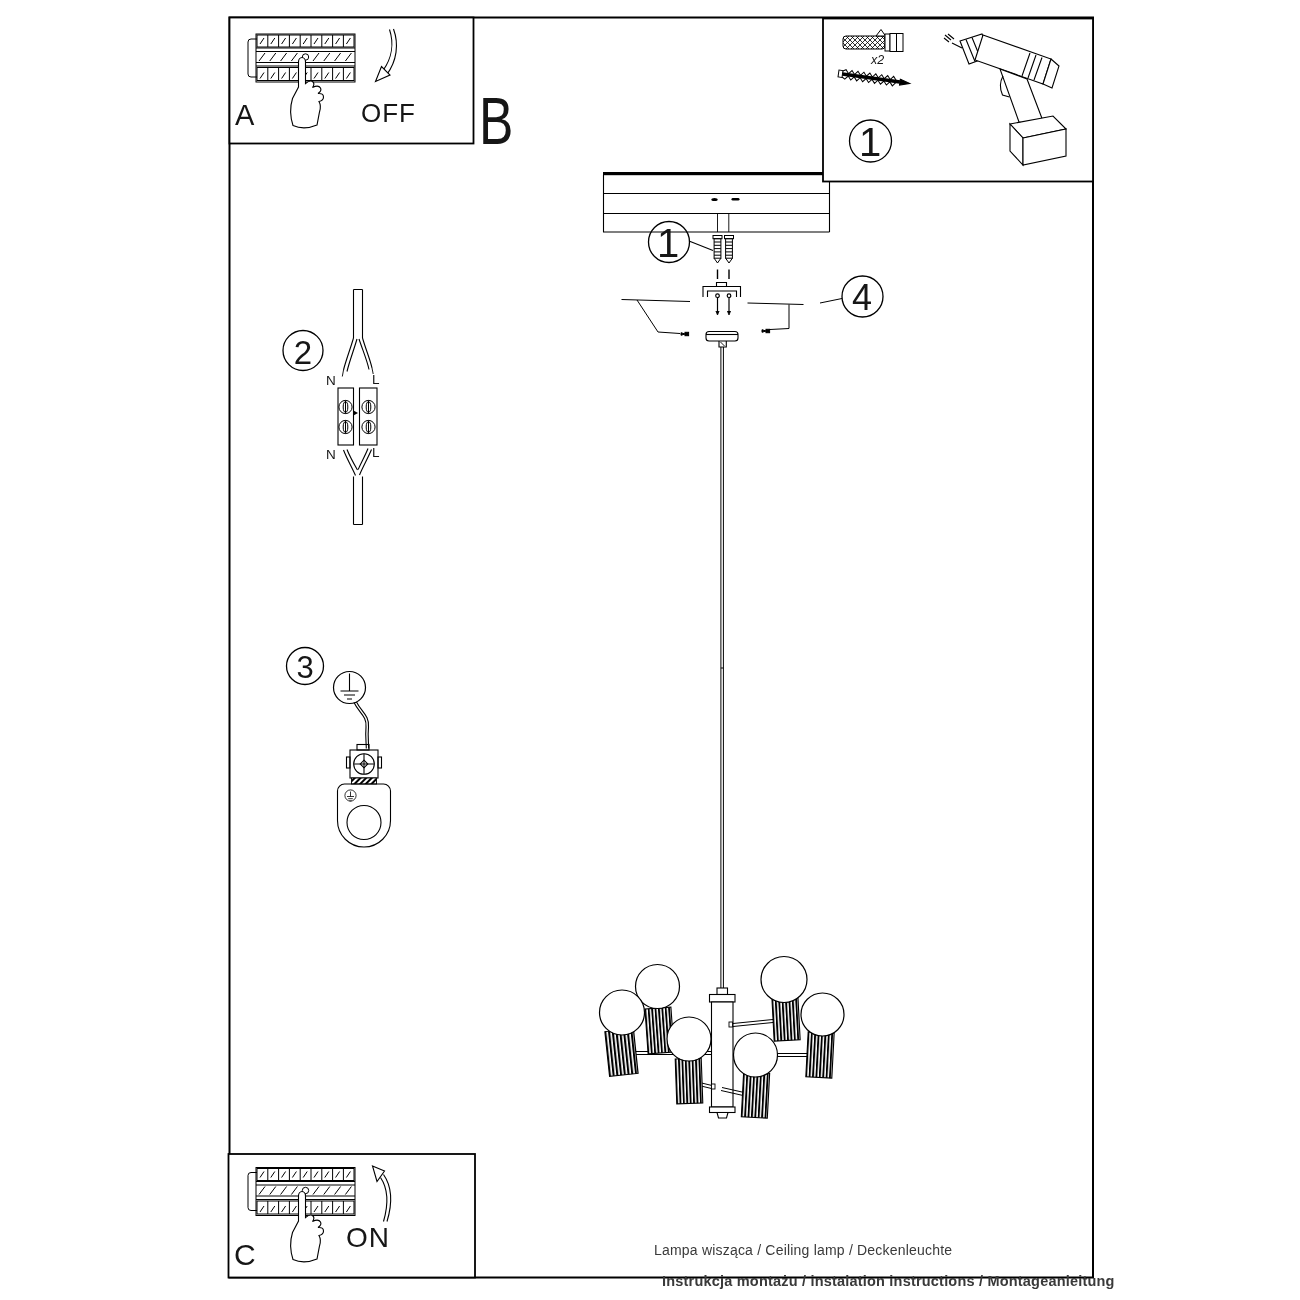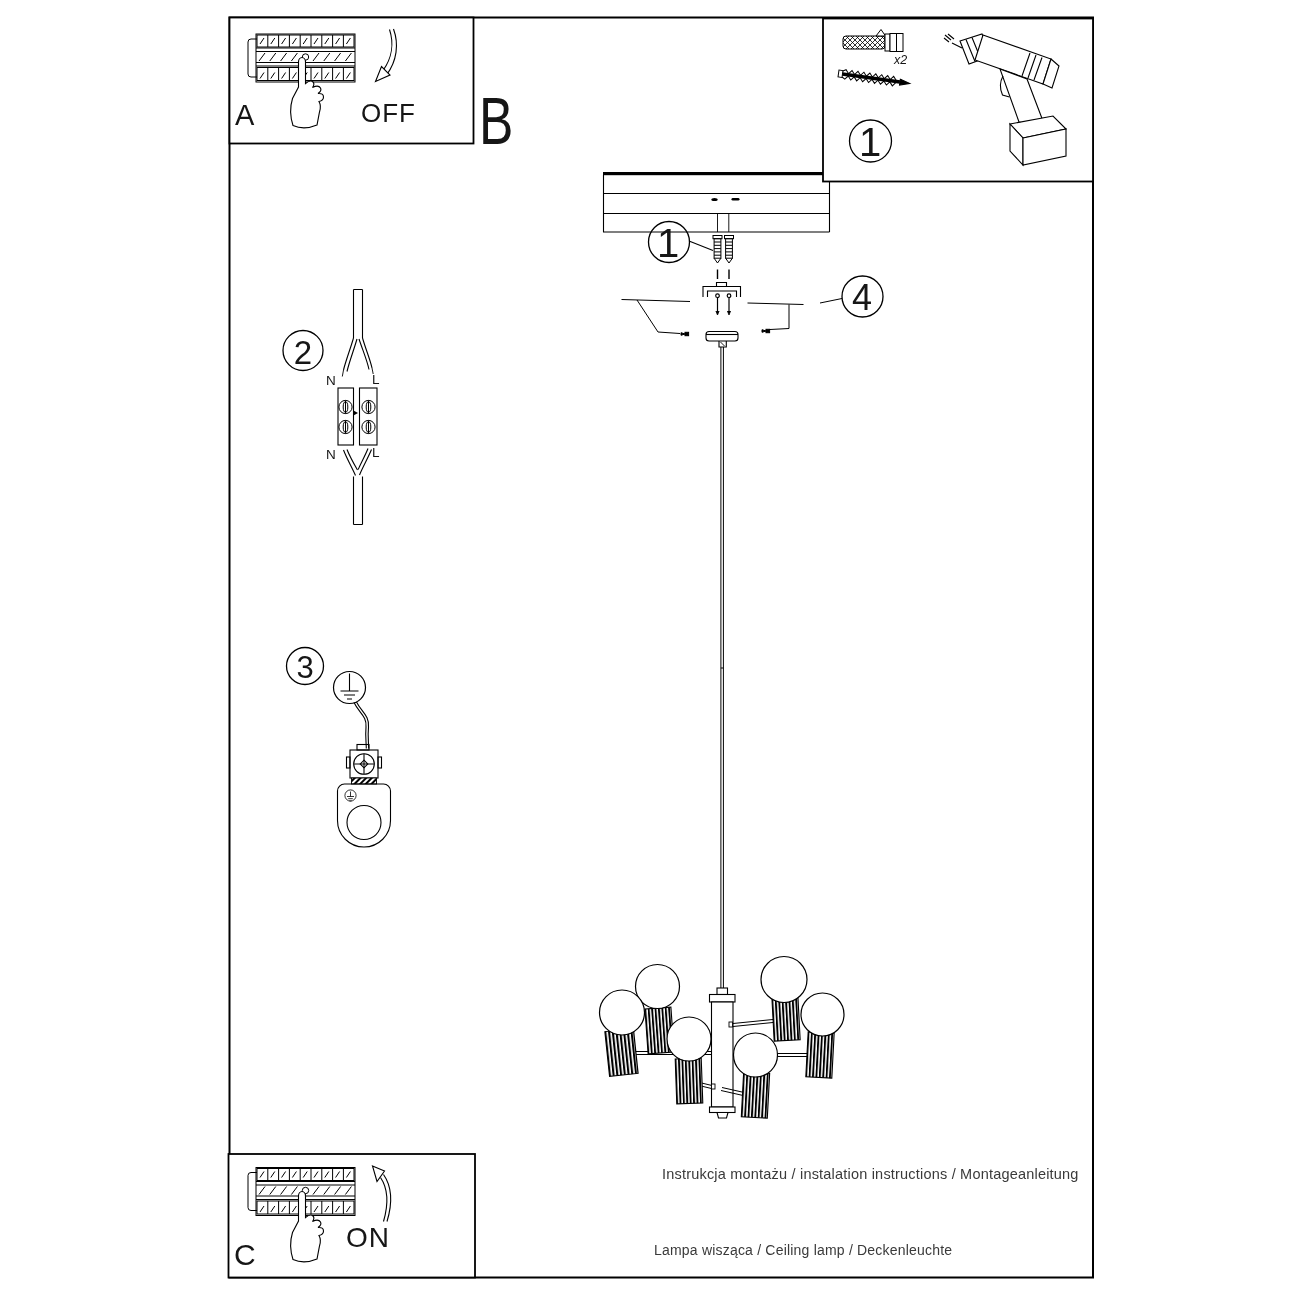--- a/index.html
+++ b/index.html
@@ -2,21 +2,21 @@
 <html><head>
 <meta charset="utf-8">
 <style>
   html,body{margin:0;padding:0;background:#fff;}
   #canvas{position:relative;width:1300px;height:1300px;background:#fff;overflow:hidden;
           font-family:"Liberation Sans",sans-serif;color:#111;}
   #art{position:absolute;left:0;top:0;}
   .t{position:absolute;white-space:nowrap;line-height:1;color:#161616;}
   .c{transform:translate(-50%,-50%);}
   .bnarrow{transform:scaleX(0.78);transform-origin:left top;}
-  .it{font-style:italic;margin-left:23px;}
+  .it{font-style:italic;}
   .footer{color:#3a3a3a;letter-spacing:.2px;}
 </style>
 </head>
 <body>
 
 <div id="canvas">
 
 <svg id="art" width="1300" height="1300" viewBox="0 0 1300 1300">
 <defs>
   <pattern id="ribs" width="3.4" height="4" patternUnits="userSpaceOnUse">
@@ -260,16 +260,16 @@
 <span class="t c" style="left:668px;top:243px;font-size:40px;">1</span>
 <span class="t c" style="left:862px;top:298px;font-size:36px;">4</span>
 <span class="t c" style="left:303px;top:352px;font-size:33px;">2</span>
 <span class="t c" style="left:305px;top:667px;font-size:31px;">3</span>
 <span class="t" style="left:326px;top:374px;font-size:13.5px;">N</span>
 <span class="t" style="left:372px;top:372.5px;font-size:13.5px;">L</span>
 <span class="t" style="left:326px;top:447.5px;font-size:13.5px;">N</span>
 <span class="t" style="left:372px;top:445.5px;font-size:13.5px;">L</span>
 <span class="t" style="left:234px;top:1240px;font-size:30px;">C</span>
 <span class="t" style="left:346px;top:1224px;font-size:28px;letter-spacing:1px;">ON</span>
-<span class="t footer" style="left:662px;top:1167px;font-size:14.5px;">Instrukcja montażu / instalation instructions / Montageanleitung</span>
+<span class="t footer" style="left:662px;top:1274px;font-size:14.5px;font-weight:bold;">Instrukcja montażu / instalation instructions / Montageanleitung</span>
 <span class="t footer" style="left:654px;top:1243px;font-size:14px;">Lampa wisząca / Ceiling lamp / Deckenleuchte</span>
 
 </div>
 
 </body></html>

